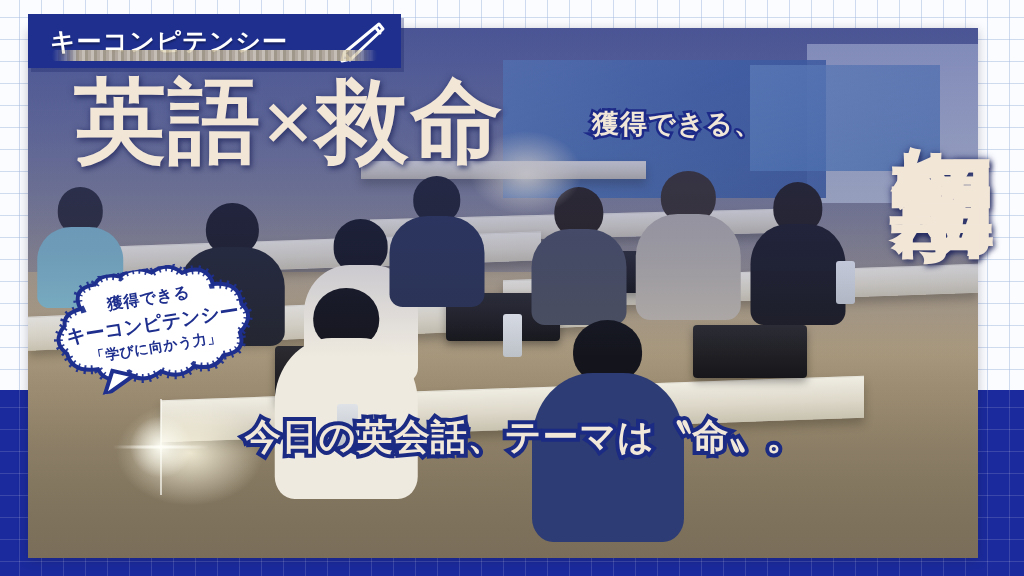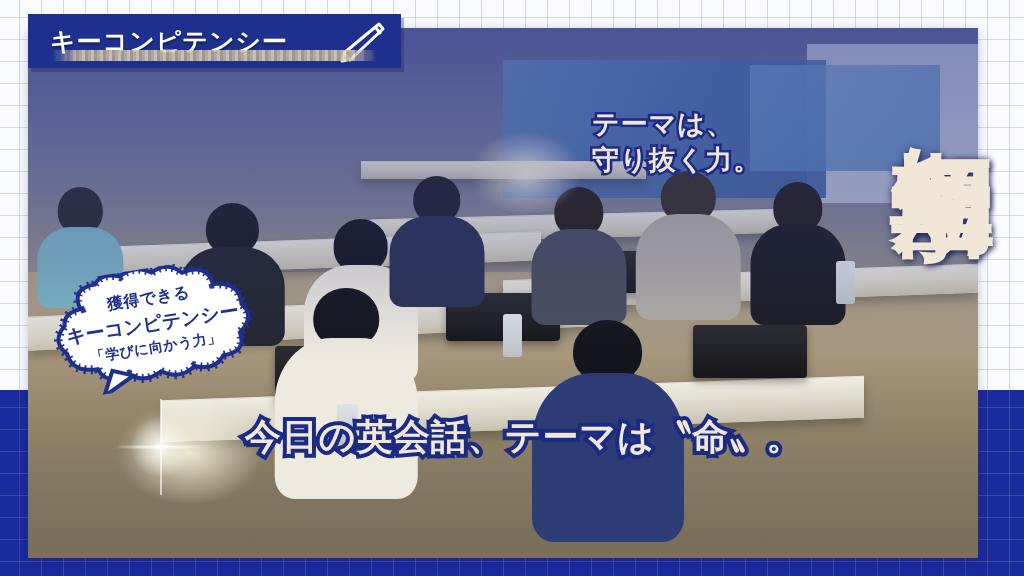--- a/index.html
+++ b/index.html
@@ -327,24 +327,24 @@
       <div style="position:absolute;left:32.5%;top:71%;width:2.2%;height:9%;background:linear-gradient(#dfe3e8,#b8bdc4);border-radius:3px;"></div>
       <div style="position:absolute;left:50%;top:54%;width:2%;height:8%;background:linear-gradient(#e4e8ec,#bcc1c7);border-radius:3px;"></div>
       <div style="position:absolute;left:85%;top:44%;width:2%;height:8%;background:linear-gradient(#e6eaee,#c0c5cb);border-radius:3px;"></div>
 
       <div class="glare"></div>
       <div class="glare2"></div>
       <div class="tint"></div>
     </div>
   </div>
 
+  <div class="headline">英語×救命</div>
 
   <div class="subcopy">
-    <div>テーマは、</div>
-    <div>守り抜く力。</div>
+    <div>獲得できる、</div>
   </div>
 
   <div class="vertical">短期留学</div>
 
   <div class="cloud">
     <svg viewBox="0 0 210 118" preserveAspectRatio="none">
       <path d="M36 30 Q30 8 54 8 Q62 -3 80 4 Q96 -6 112 5 Q130 -4 142 10
                Q168 4 171 26 Q198 28 196 50 Q208 64 190 78 Q194 98 170 98
                Q160 112 140 104 Q124 116 106 104 Q88 114 74 102 Q50 110 44 92
                Q18 92 16 72 Q2 58 18 44 Q18 32 36 30 Z" fill="#ffffff" stroke="#1e2f8e" stroke-width="4"></path>

